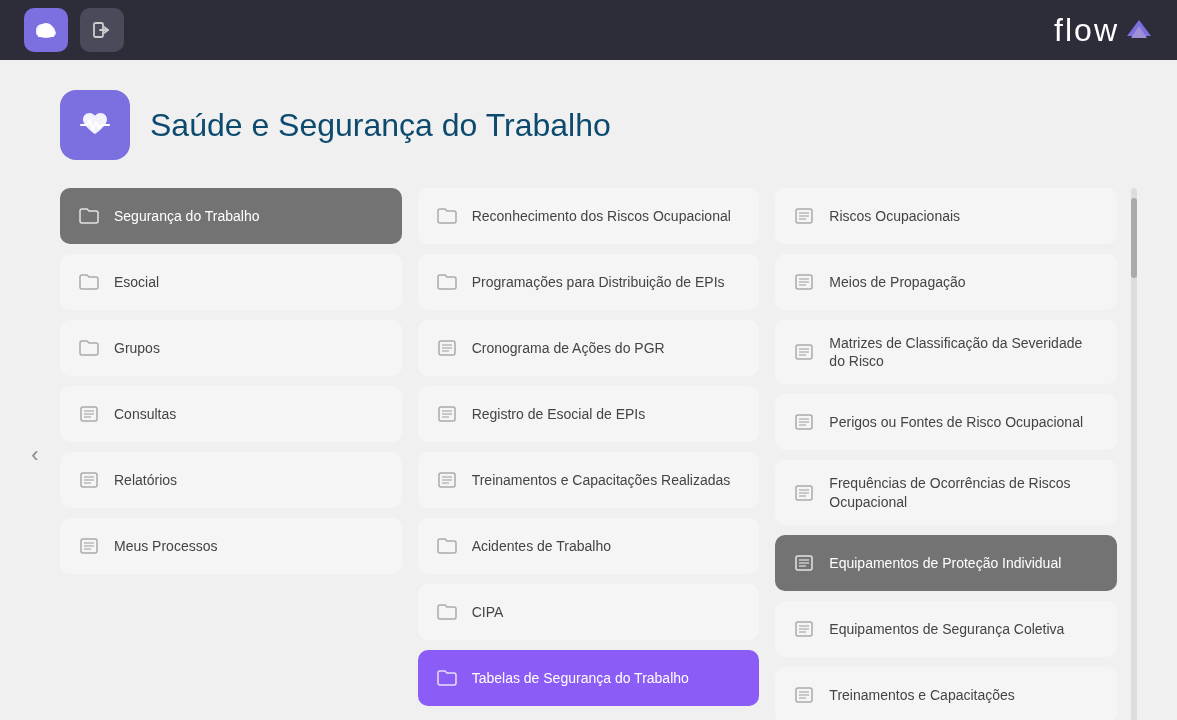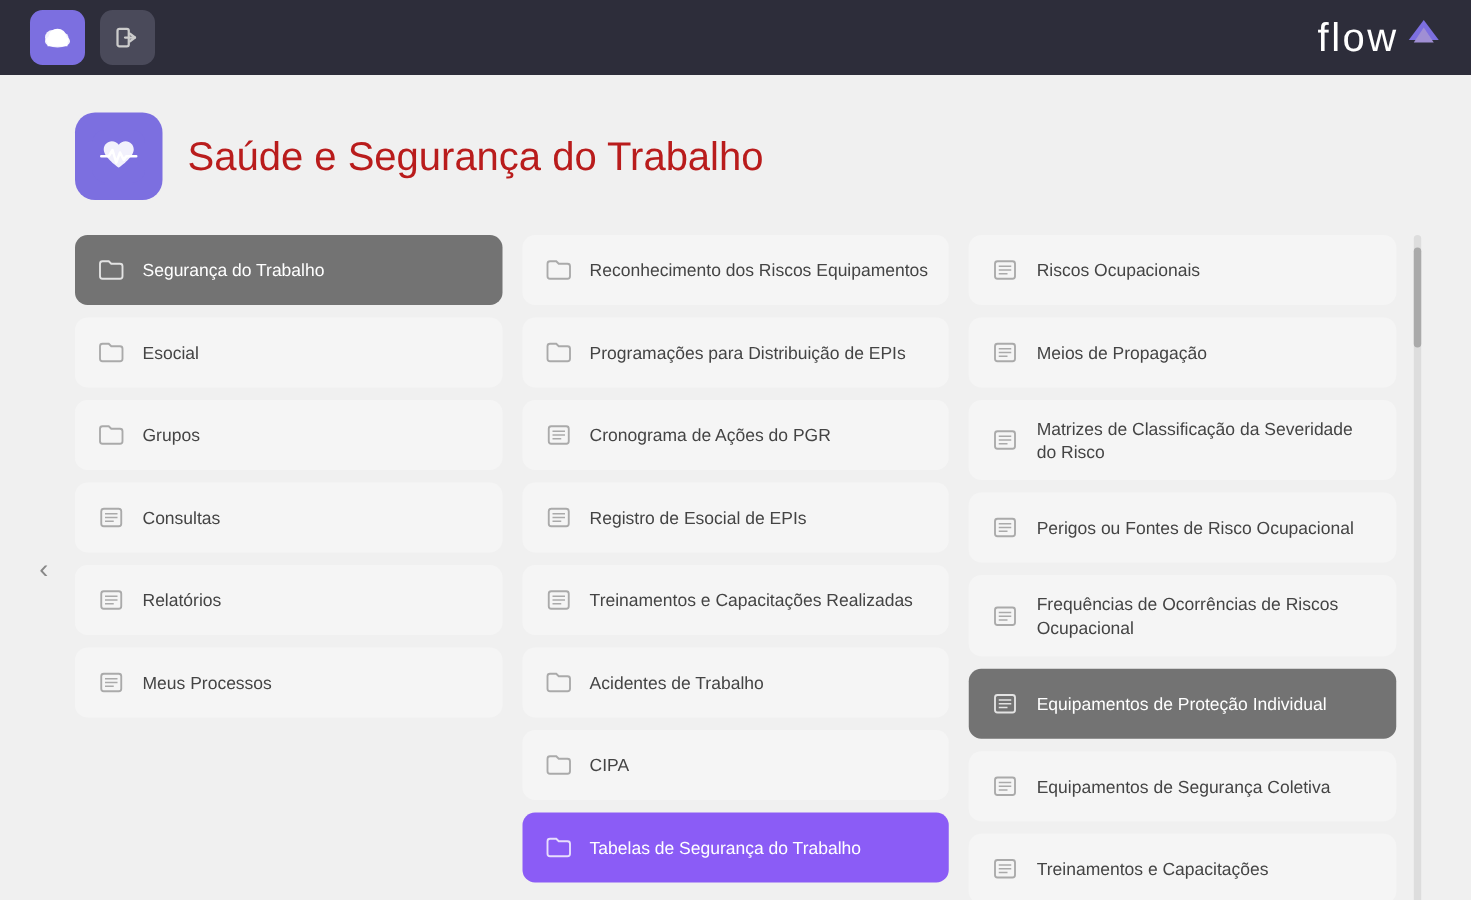--- a/index.html
+++ b/index.html
@@ -39,21 +39,21 @@
       height: 44px;
       background: #4a4a5a;
       border-radius: 10px;
       display: flex;
       align-items: center;
       justify-content: center;
       cursor: pointer;
     }
     .header-logo {
       display: flex;
-      align-items: flex-start;
+      align-items: center;
       gap: 6px;
     }
     .header-logo-text {
       color: white;
       font-size: 32px;
       font-weight: 300;
       letter-spacing: 2px;
     }
     .header-logo-icon {
       width: 28px;
@@ -82,21 +82,21 @@
       background: #7c6fe0;
       border-radius: 16px;
       display: flex;
       align-items: center;
       justify-content: center;
       flex-shrink: 0;
     }
     .page-title-text {
       font-size: 32px;
       font-weight: 400;
-      color: #b91c1c;
+      color: #0c4a6e;
     }
 
     
     .grid-container {
       display: flex;
       gap: 16px;
       flex: 1;
       position: relative;
     }
 
@@ -298,21 +298,21 @@
       </div>
     </div>
 
     <div class="column">
       <div class="menu-item">
         <div class="item-icon">
           <svg width="22" height="22" viewBox="0 0 22 22" fill="none">
               <path d="M2 6C2 4.9 2.9 4 4 4H9L11 6H18C19.1 6 20 6.9 20 8V16C20 17.1 19.1 18 18 18H4C2.9 18 2 17.1 2 16V6Z" stroke="#aaa" stroke-width="1.5" fill="none"></path>
             </svg>
         </div>
-        <span class="item-label">Reconhecimento dos Riscos Equipamentos</span>
+        <span class="item-label">Reconhecimento dos Riscos Ocupacional</span>
       </div>
 
       <div class="menu-item">
         <div class="item-icon">
           <svg width="22" height="22" viewBox="0 0 22 22" fill="none">
               <path d="M2 6C2 4.9 2.9 4 4 4H9L11 6H18C19.1 6 20 6.9 20 8V16C20 17.1 19.1 18 18 18H4C2.9 18 2 17.1 2 16V6Z" stroke="#aaa" stroke-width="1.5" fill="none"></path>
             </svg>
         </div>
         <span class="item-label">Programações para Distribuição de EPIs</span>
       </div>

